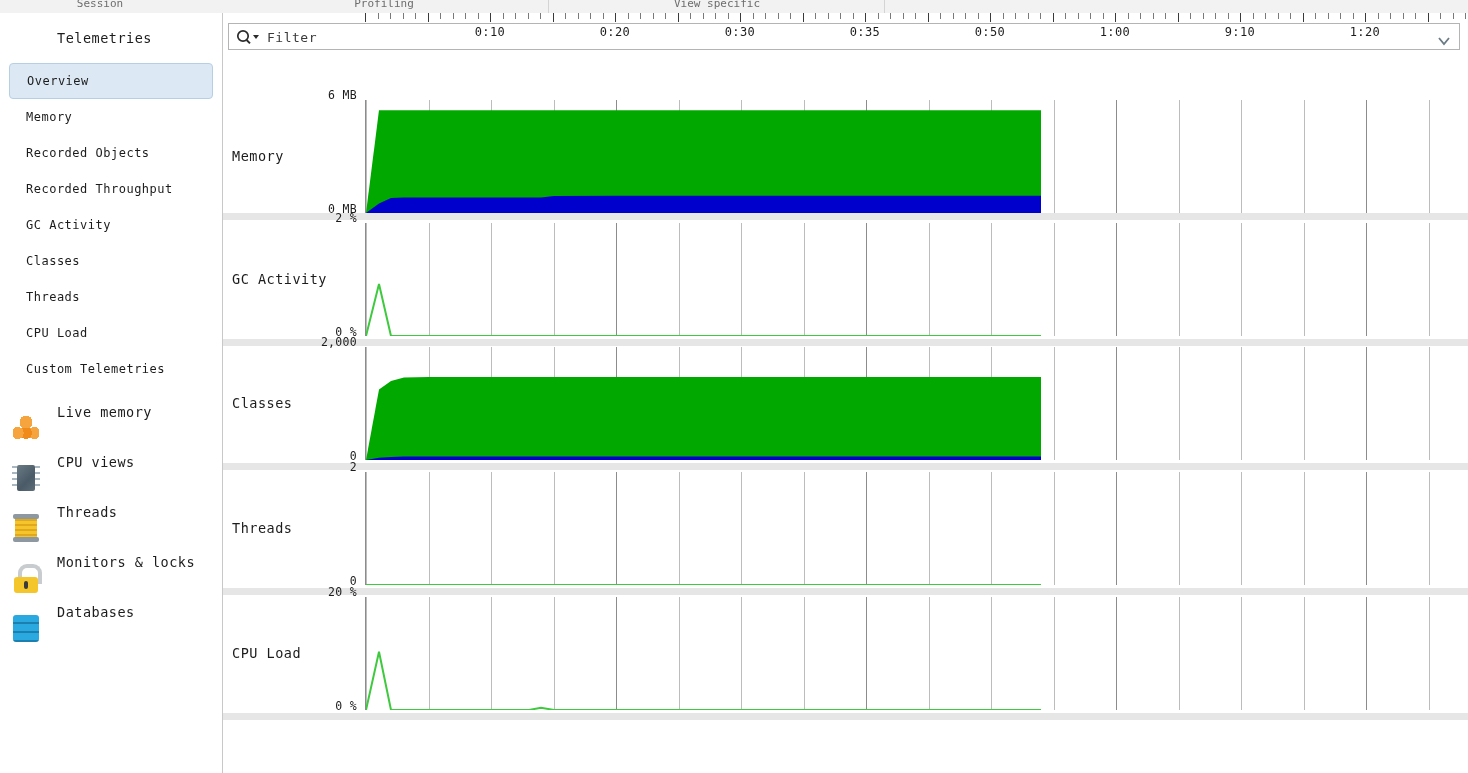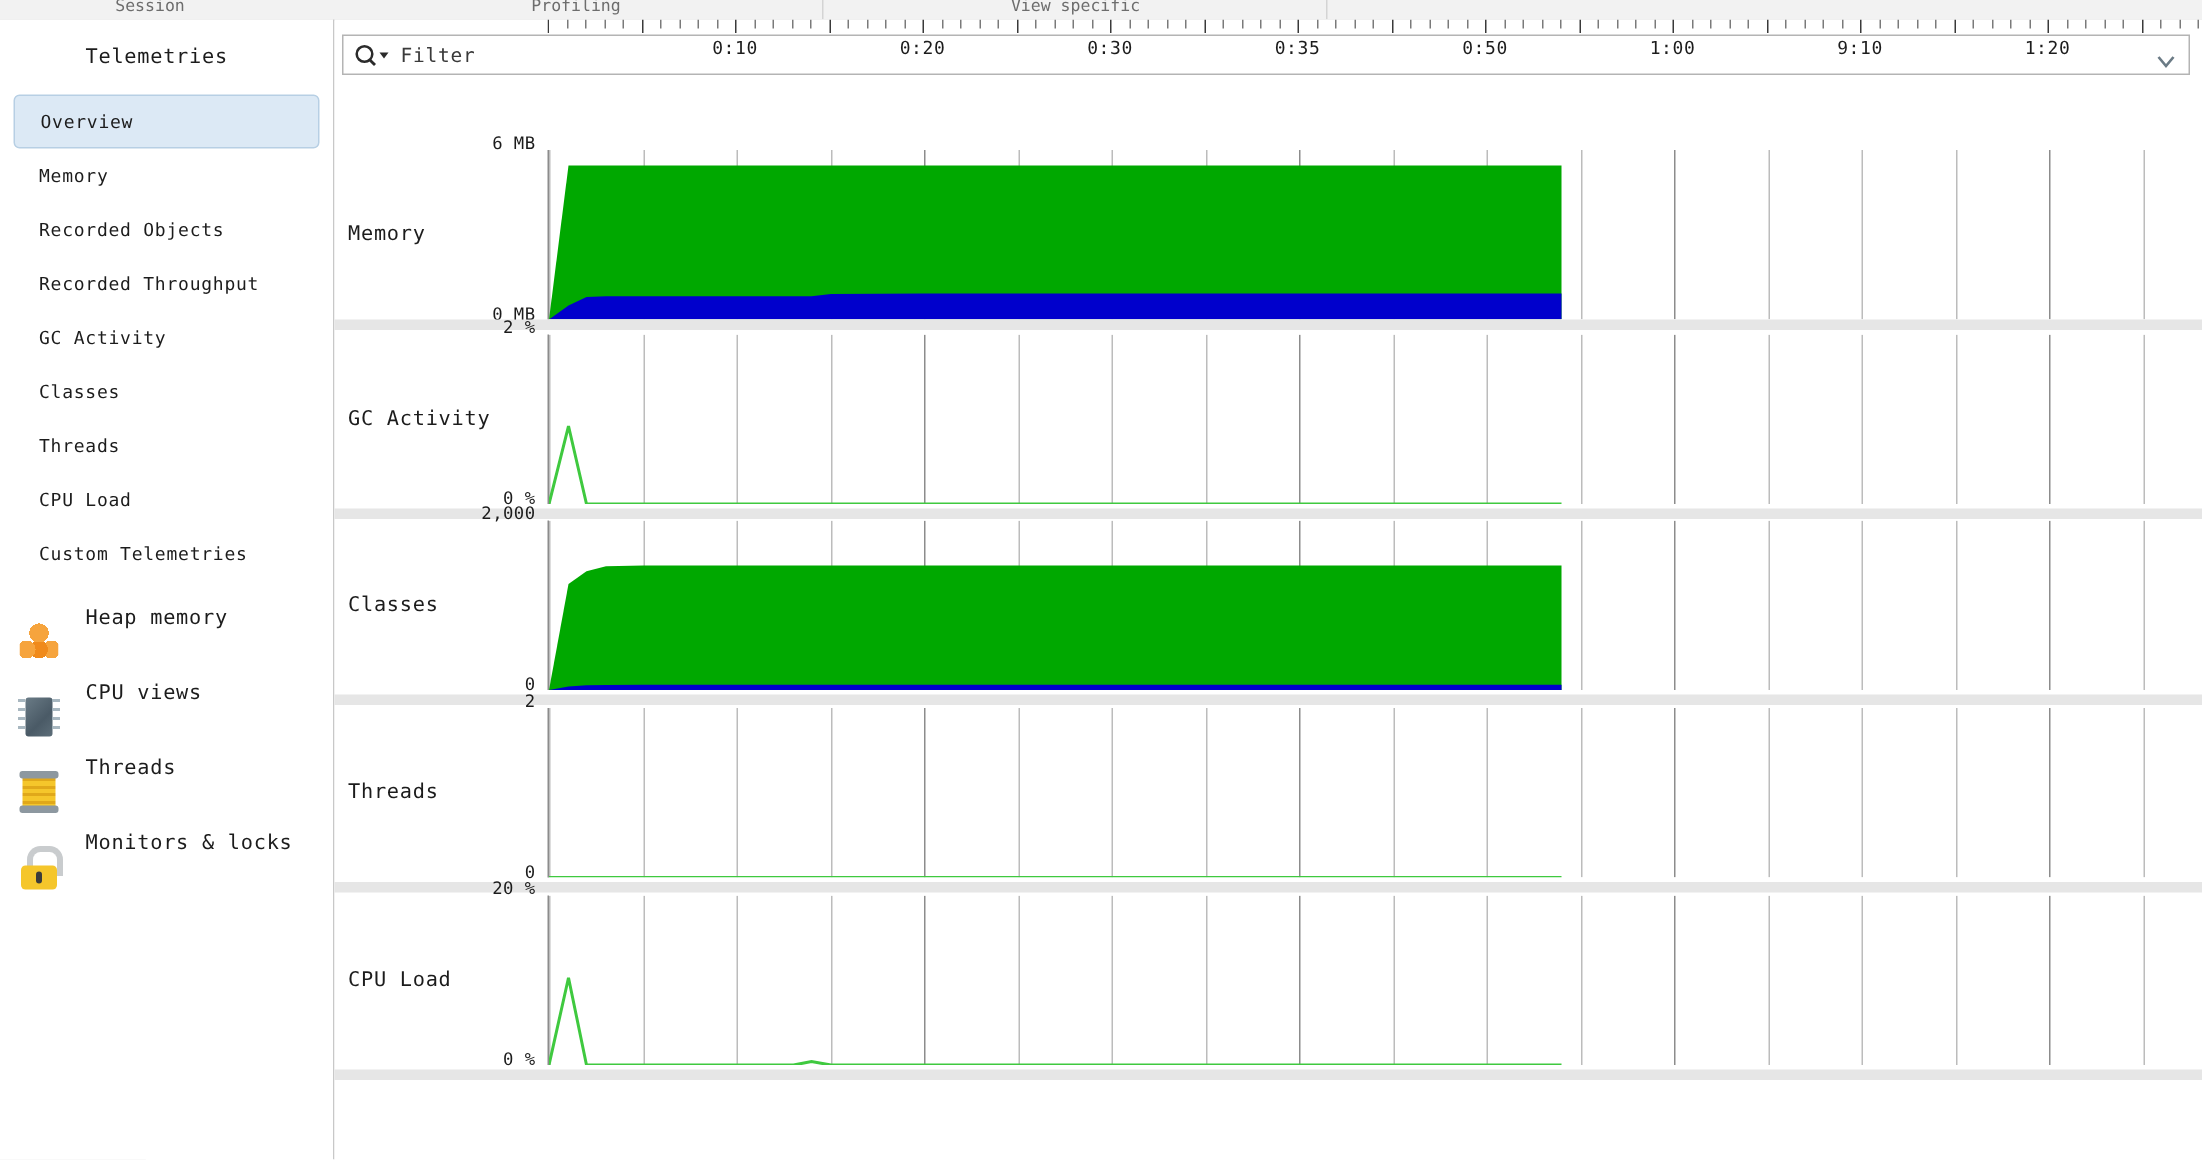--- a/index.html
+++ b/index.html
@@ -293,24 +293,25 @@
       </div>
       <div class="side-sub">
         <span class="lbl">Threads</span>
       </div>
       <div class="side-sub">
         <span class="lbl">CPU Load</span>
       </div>
       <div class="side-sub">
         <span class="lbl">Custom Telemetries</span>
       </div>
-      <div class="side-group"><span class="side-icon ico-livemem"></span><span class="side-group-label">Heap memory</span></div>
+      <div class="side-group"><span class="side-icon ico-livemem"></span><span class="side-group-label">Live memory</span></div>
       <div class="side-group"><span class="side-icon ico-cpuviews"></span><span class="side-group-label">CPU views</span></div>
       <div class="side-group"><span class="side-icon ico-threads"></span><span class="side-group-label">Threads</span></div>
       <div class="side-group"><span class="side-icon ico-lock"><span class="kh"></span></span><span class="side-group-label">Monitors &amp; locks</span></div>
+      <div class="side-group"><span class="side-icon ico-db"></span><span class="side-group-label">Databases</span></div>
     </div>
 
   <div id="main">
 
     <div id="filterbar">
       <span id="filter-search-icon">
         <svg width="26" height="16" viewBox="0 0 26 16">
           <circle cx="7" cy="7" r="5.2" fill="none" stroke="#2b2b2b" stroke-width="1.7"></circle>
           <line x1="10.6" y1="11" x2="14" y2="14.4" stroke="#2b2b2b" stroke-width="1.9"></line>
           <path d="M17 6 L23 6 L20 10 Z" fill="#2b2b2b"></path>

